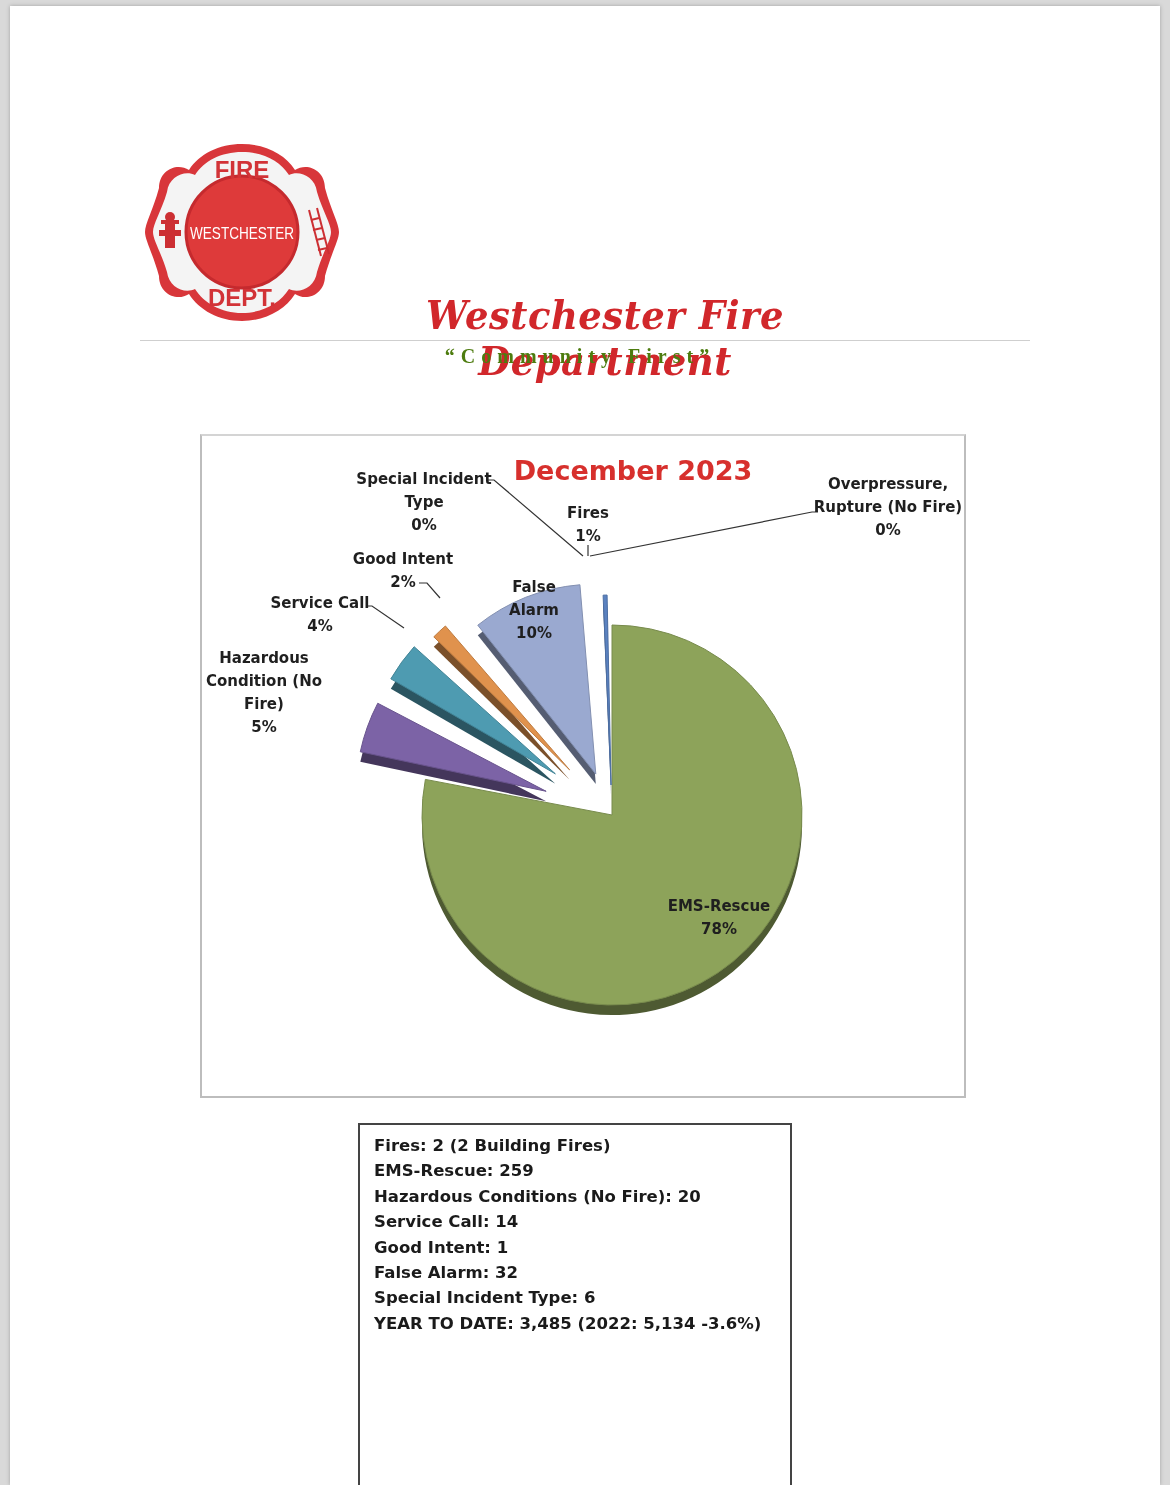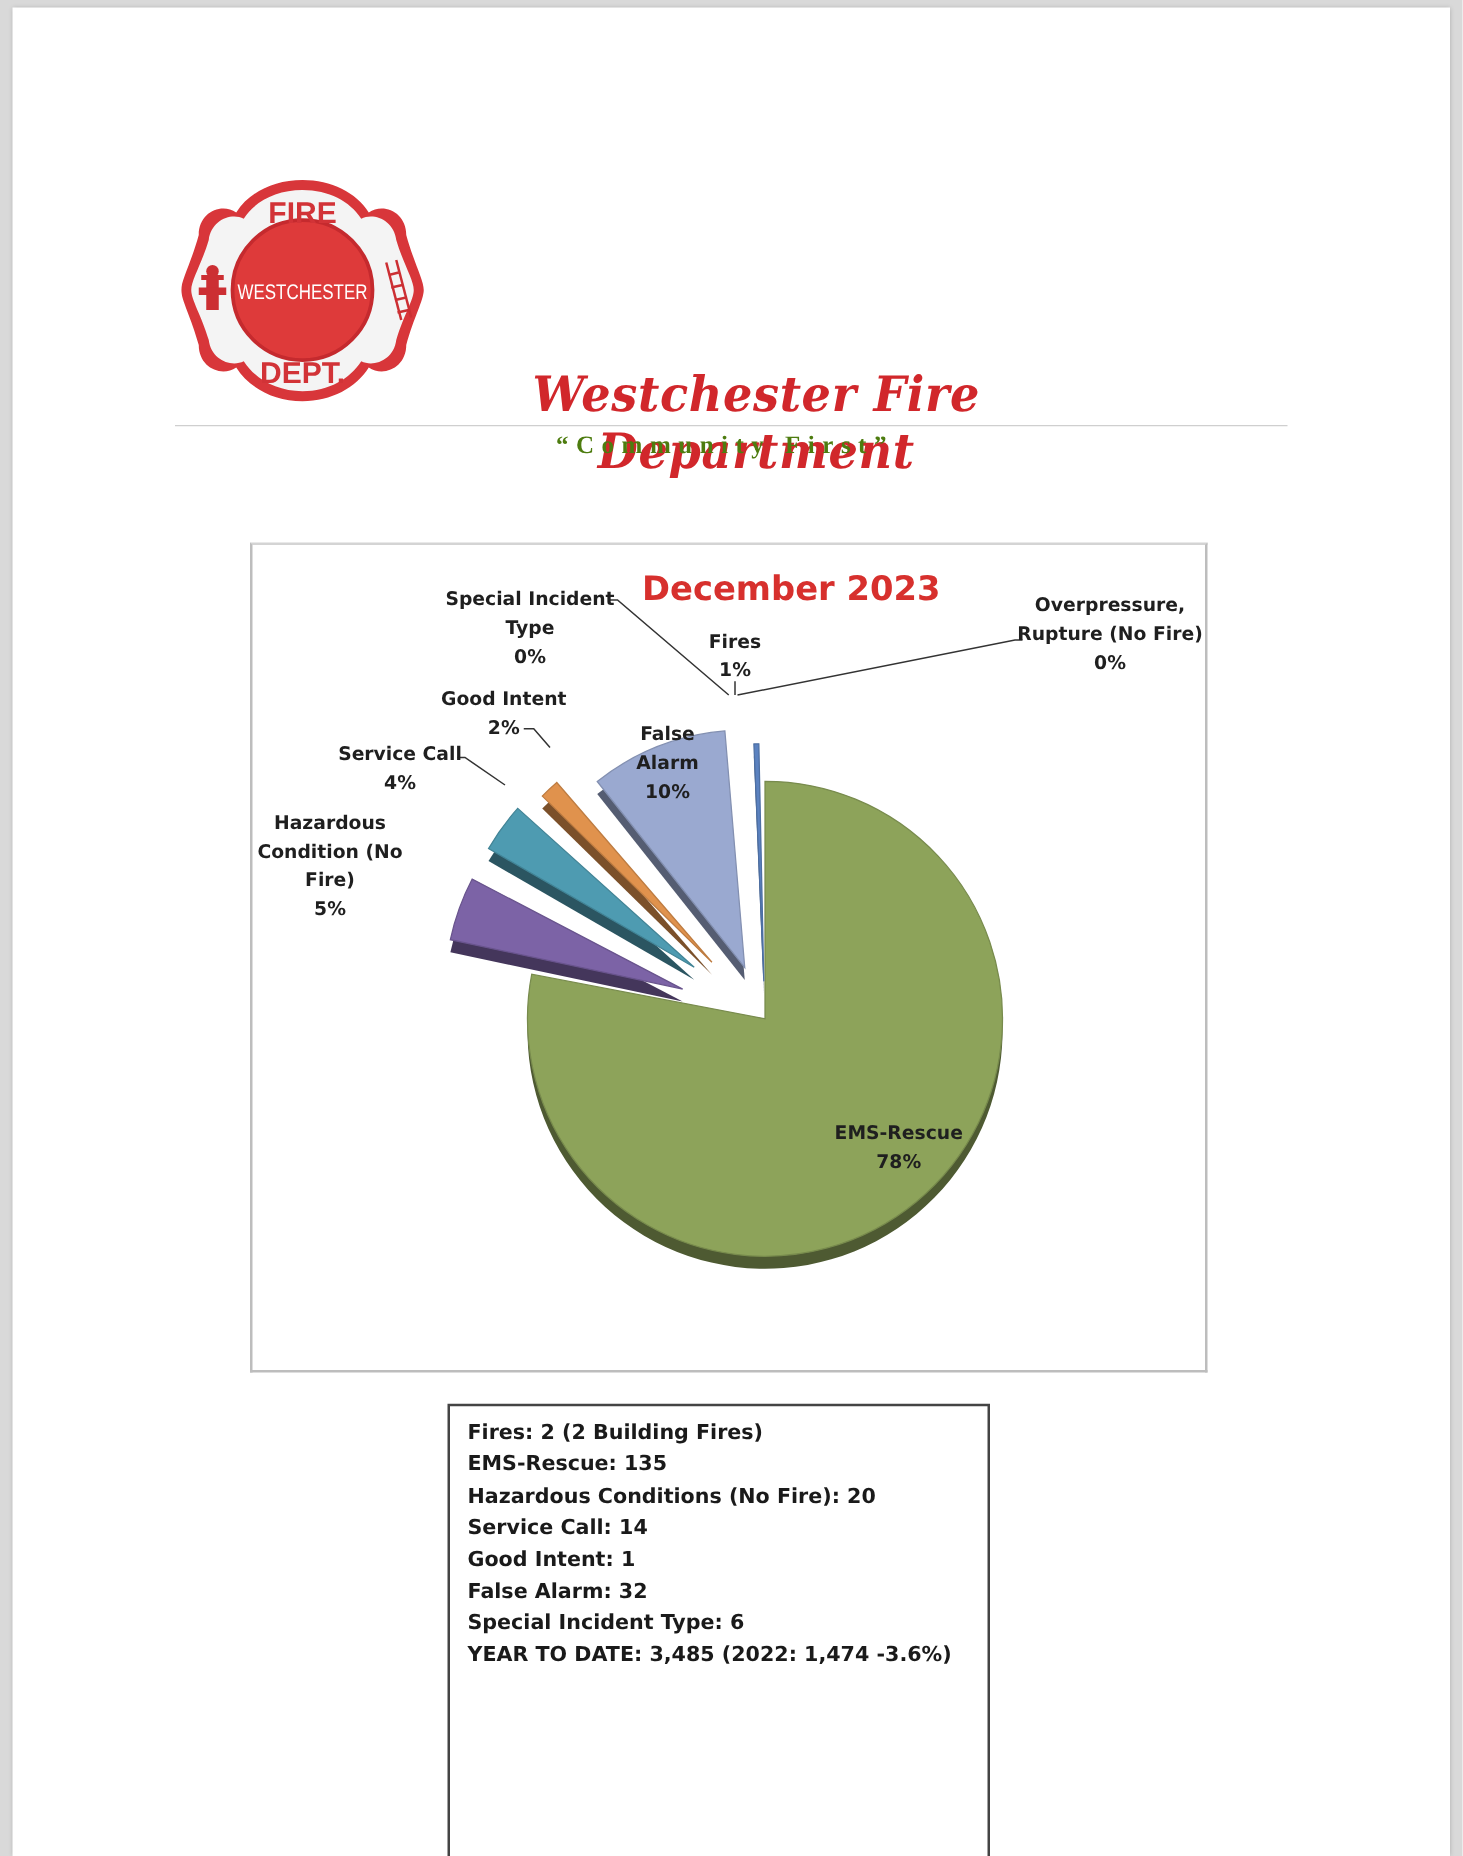--- a/index.html
+++ b/index.html
@@ -123,20 +123,20 @@
       <text x="534" y="615" text-anchor="middle" class="lbl">Alarm</text>
       <text x="534" y="638" text-anchor="middle" class="lbl">10%</text>
       <text x="424" y="484" text-anchor="middle" class="lbl">Special Incident</text>
       <text x="424" y="507" text-anchor="middle" class="lbl">Type</text>
       <text x="424" y="530" text-anchor="middle" class="lbl">0%</text>
     </g>
 </svg>
 
 <div class="summary">
   <div>Fires: 2 (2 Building Fires)</div>
-  <div>EMS-Rescue: 135</div>
+  <div>EMS-Rescue: 259</div>
   <div>Hazardous Conditions (No Fire): 20</div>
   <div>Service Call: 14</div>
   <div>Good Intent: 1</div>
   <div>False Alarm: 32</div>
   <div>Special Incident Type: 6</div>
-  <div>YEAR TO DATE: 3,485 (2022: 1,474 -3.6%)</div>
+  <div>YEAR TO DATE: 3,485 (2022: 5,134 -3.6%)</div>
 </div>
 
 </body></html>

